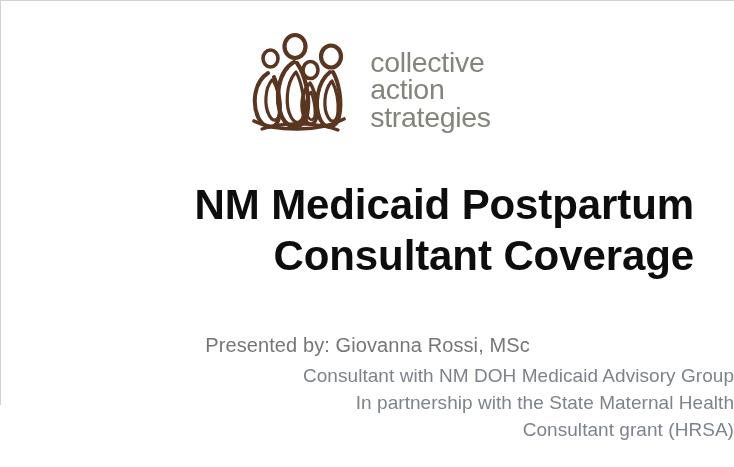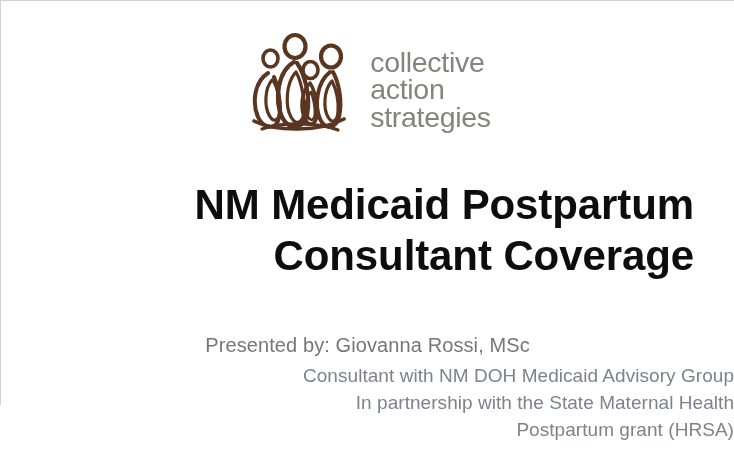--- a/index.html
+++ b/index.html
@@ -157,16 +157,16 @@
   <div id="title">
     <span class="tline">NM Medicaid Postpartum</span>
     <span class="tline">Consultant Coverage</span>
   </div>
 
   <div id="presenter">Presented by: Giovanna Rossi, MSc</div>
 
   <div id="affiliation">
     <span class="aline">Consultant with NM DOH Medicaid Advisory Group</span>
     <span class="aline">In partnership with the State Maternal Health</span>
-    <span class="aline">Postpartum grant (HRSA)</span>
+    <span class="aline">Consultant grant (HRSA)</span>
   </div>
 
 </div>
 
 </body></html>

